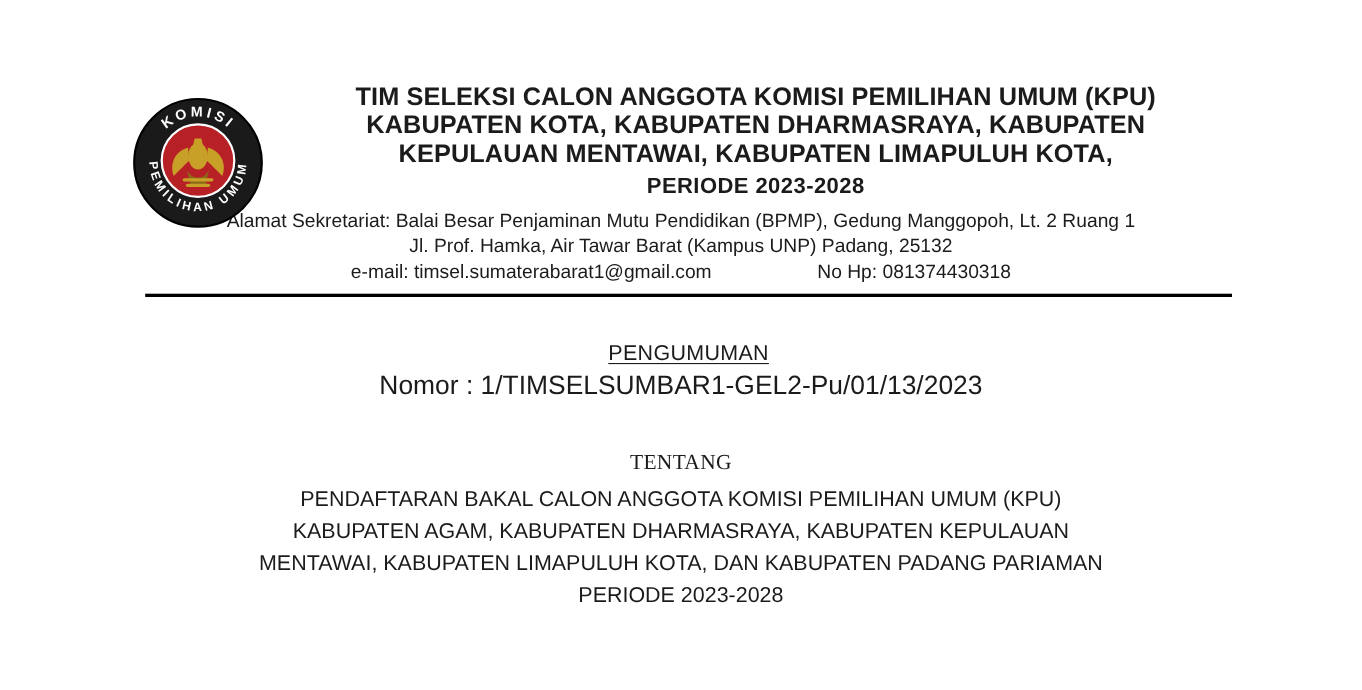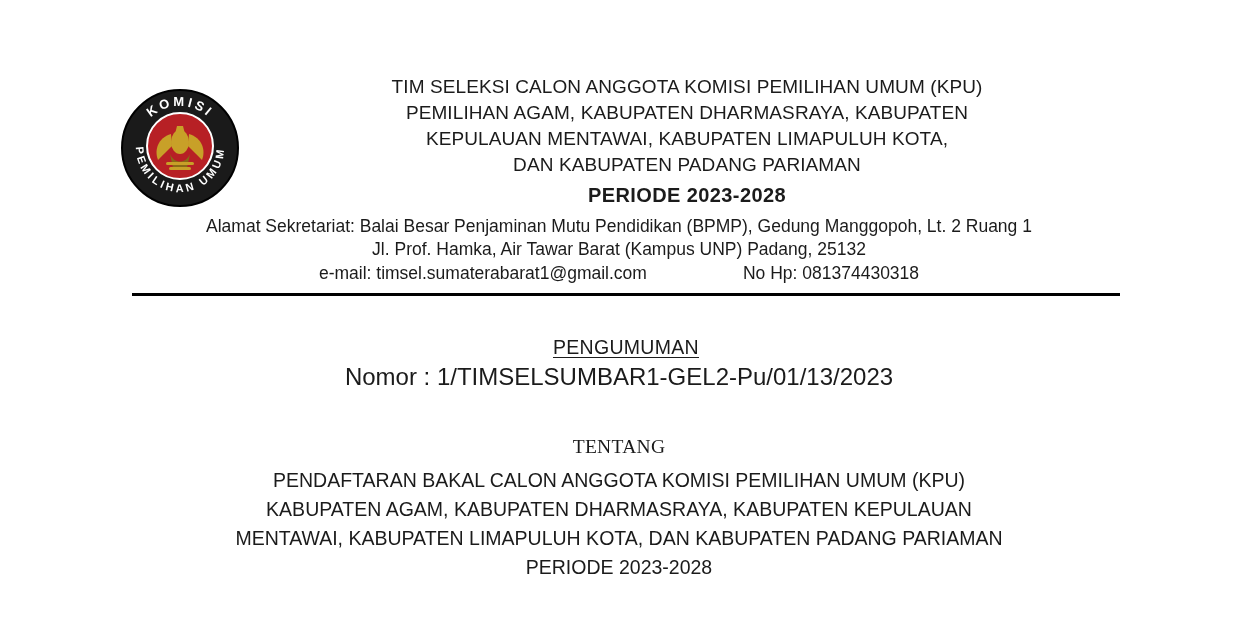--- a/index.html
+++ b/index.html
@@ -42,22 +42,22 @@
     height: 128px;
   }
 
   .head-titles {
     margin-left: 256px;
     margin-right: 120px;
     text-align: center;
   }
 
   .head-line {
-    font-size: 19px;
-    font-weight: normal;
+    font-size: 23px;
+    font-weight: bold;
     line-height: 26px;
     letter-spacing: 0.1px;
     white-space: nowrap;
   }
 
   .head-period {
     font-size: 20px;
     font-weight: bold;
     line-height: 28px;
     margin-top: 3px;
@@ -168,23 +168,22 @@
           <path class="logo-bird" d="M 9,-14 C 22,-10 26,2 22,12 C 16,6 12,2 8,-2 Z"></path>
           <path class="logo-bird-dark" d="M -10,6 C -6,16 6,16 10,6 L 7,20 L -7,20 Z"></path>
           <rect class="logo-bird" x="-14" y="14" width="28" height="3" rx="1.5"></rect>
           <rect class="logo-bird" x="-11" y="19" width="22" height="3" rx="1.5"></rect>
         </g>
       </svg>
     </div>
 
     <div class="head-titles">
       <div class="head-line">TIM SELEKSI CALON ANGGOTA KOMISI PEMILIHAN UMUM (KPU)</div>
-      <div class="head-line">PEMILIHAN AGAM, KABUPATEN DHARMASRAYA, KABUPATEN</div>
+      <div class="head-line">KABUPATEN KOTA, KABUPATEN DHARMASRAYA, KABUPATEN</div>
       <div class="head-line">KEPULAUAN MENTAWAI, KABUPATEN LIMAPULUH KOTA,</div>
-      <div class="head-line">DAN KABUPATEN PADANG PARIAMAN</div>
       <div class="head-period">PERIODE  2023-2028</div>
     </div>
 
     <div class="addr-block">
       <div class="addr-line">Alamat Sekretariat: Balai Besar Penjaminan Mutu Pendidikan (BPMP), Gedung Manggopoh, Lt. 2 Ruang 1</div>
       <div class="addr-line">Jl. Prof. Hamka, Air Tawar Barat (Kampus UNP) Padang, 25132</div>
       <div class="contact-line">
         <span>e-mail: timsel.sumaterabarat1@gmail.com</span>
         <span>No Hp: 081374430318</span>
       </div>

